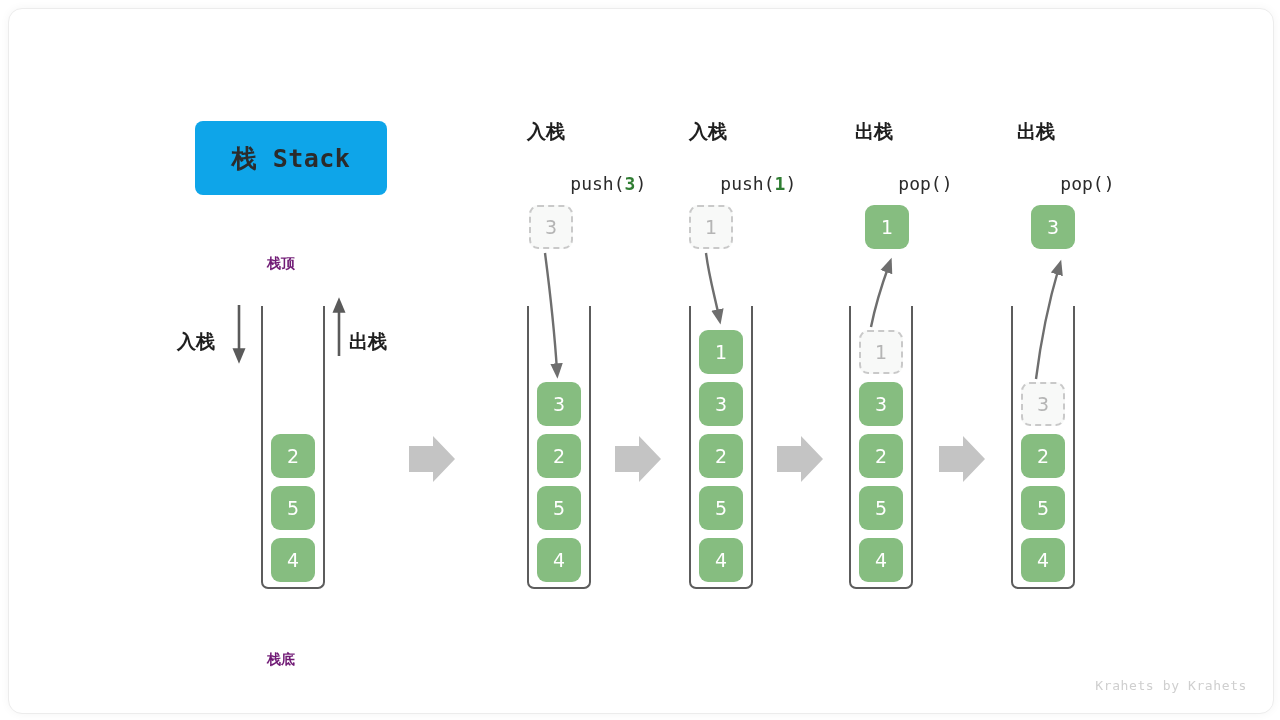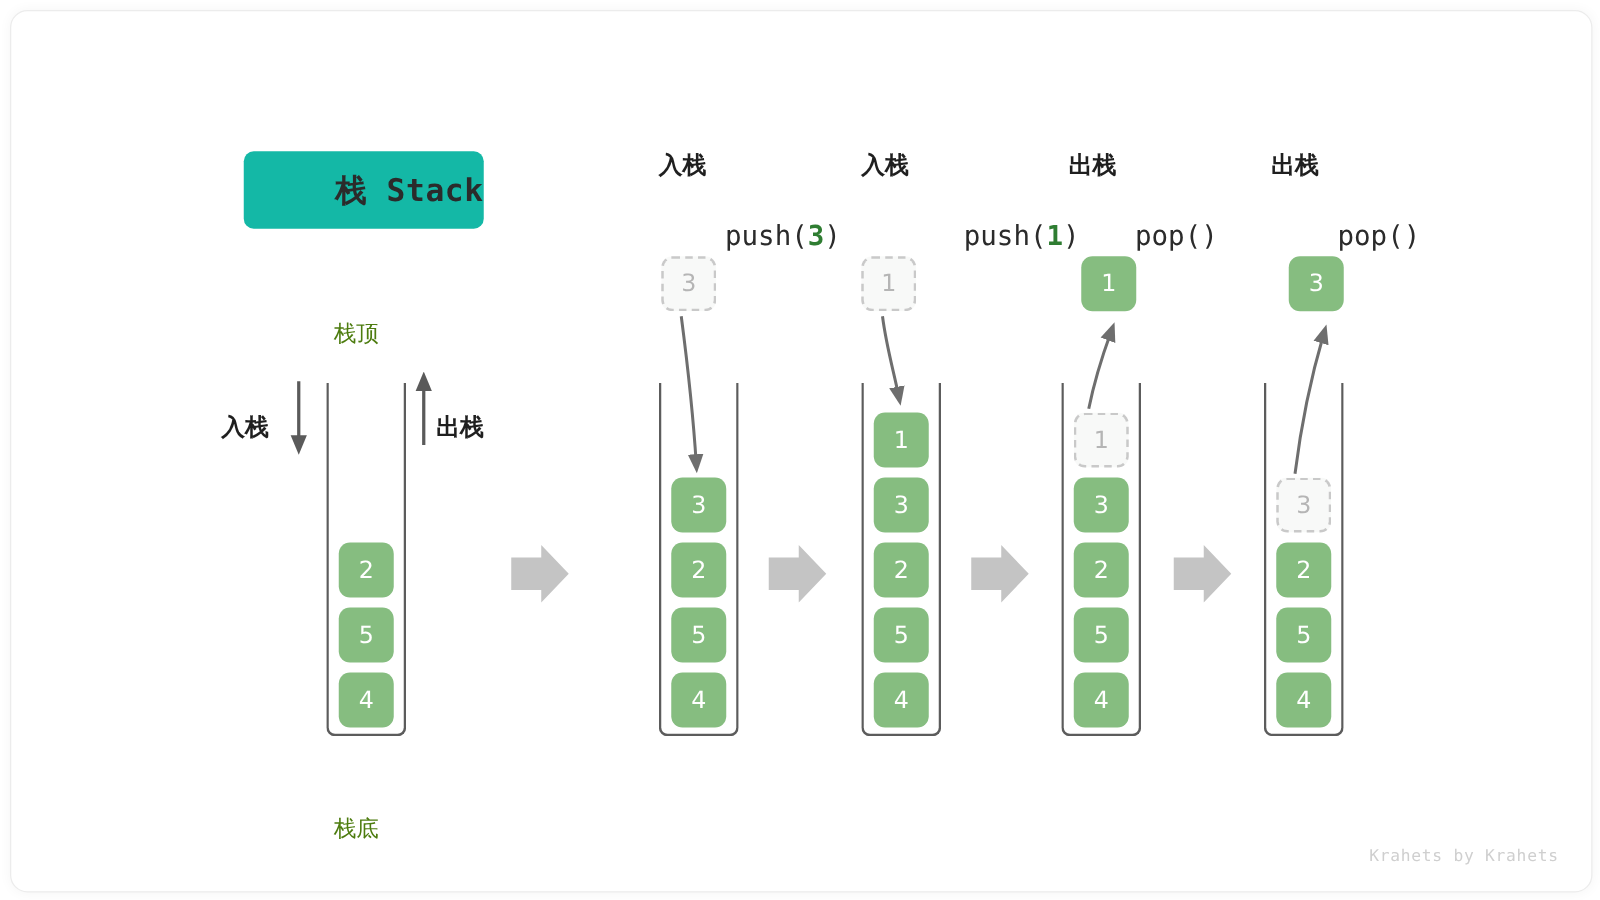--- a/index.html
+++ b/index.html
@@ -17,40 +17,40 @@
     border: 1px solid #ececec;
     border-radius: 14px;
     box-shadow: 0 0 10px rgba(0,0,0,0.045);
     overflow: hidden;
   }
   .abs { position: absolute; }
 
   
   #title-pill {
     left: 186px; top: 112px;
-    width: 192px; height: 62px;
-    background: #14b8a6;
+    width: 192px; height: 74px;
+    background: #0ea5e9;
     border-radius: 8px;
-    display: flex; align-items: center; justify-content: flex-end;
+    display: flex; align-items: center; justify-content: center;
   }
   #title-pill .t {
     font-family: "DejaVu Sans Mono", monospace;
     font-size: 25px; font-weight: bold; color: #2b2b2b;
     letter-spacing: 0.5px;
     white-space: pre;
   }
 
   
   .cap-cn {
     font-size: 19px; font-weight: bold; color: #1f1f1f;
     white-space: nowrap;
   }
   .cap-code {
     font-family: "DejaVu Sans Mono", monospace;
-    font-size: 22px; color: #2b2b2b; white-space: pre;
+    font-size: 18px; color: #2b2b2b; white-space: pre;
   }
   .cap-code .num { color: #2f7d32; font-weight: bold; }
   .walls {
     position: absolute;
     border-left: 2px solid #5c5c5c;
     border-right: 2px solid #5c5c5c;
     border-bottom: 2px solid #5c5c5c;
     border-bottom-left-radius: 7px;
     border-bottom-right-radius: 7px;
     background: transparent;
@@ -82,21 +82,21 @@
 
   
   #credit {
     right: 26px; bottom: 20px;
     font-family: "DejaVu Sans Mono", monospace;
     font-size: 13px; color: #cfcfcf; letter-spacing: 0.6px;
     white-space: nowrap;
   }
 
   .lbl-top, .lbl-bottom {
-    font-size: 18px; font-weight: normal; color: #4d7c0f; white-space: nowrap;
+    font-size: 14px; font-weight: bold; color: #701a75; white-space: nowrap;
   }
 </style>
 </head>
 <body>
 
 <div id="card">
 
   <div class="abs" id="title-pill">
     <span class="t">栈 Stack</span>
   </div>
@@ -132,21 +132,21 @@
       <span>2</span>
     </div>
   <div class="abs blk solid" style="left:528px; top:477px;">
       <span>5</span>
     </div>
   <div class="abs blk solid" style="left:528px; top:529px;">
       <span>4</span>
     </div>
 
   <div class="abs cap-cn" style="left:680px; top:110px;">入栈</div>
-  <div class="abs cap-code" style="left:709px; top:143px;">
+  <div class="abs cap-code" style="left:668px; top:143px;">
     <span>push(</span><span class="num">1</span><span>)</span>
   </div>
   <div class="abs blk ghost" style="left:680px; top:196px;">
       <span>1</span>
     </div>
   <div class="abs walls" style="left:680px; top:297px; width:64px; height:283px;"></div>
   <div class="abs blk solid" style="left:690px; top:321px;">
       <span>1</span>
     </div>
   <div class="abs blk solid" style="left:690px; top:373px;">

